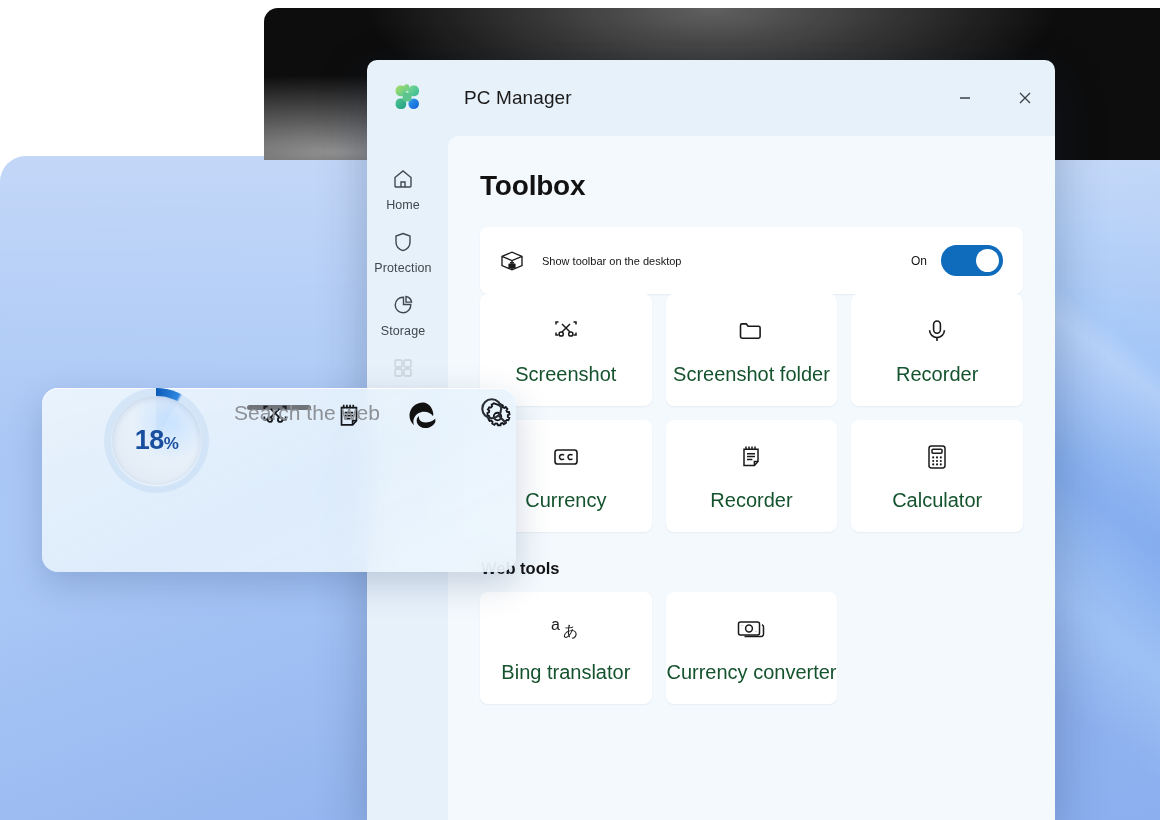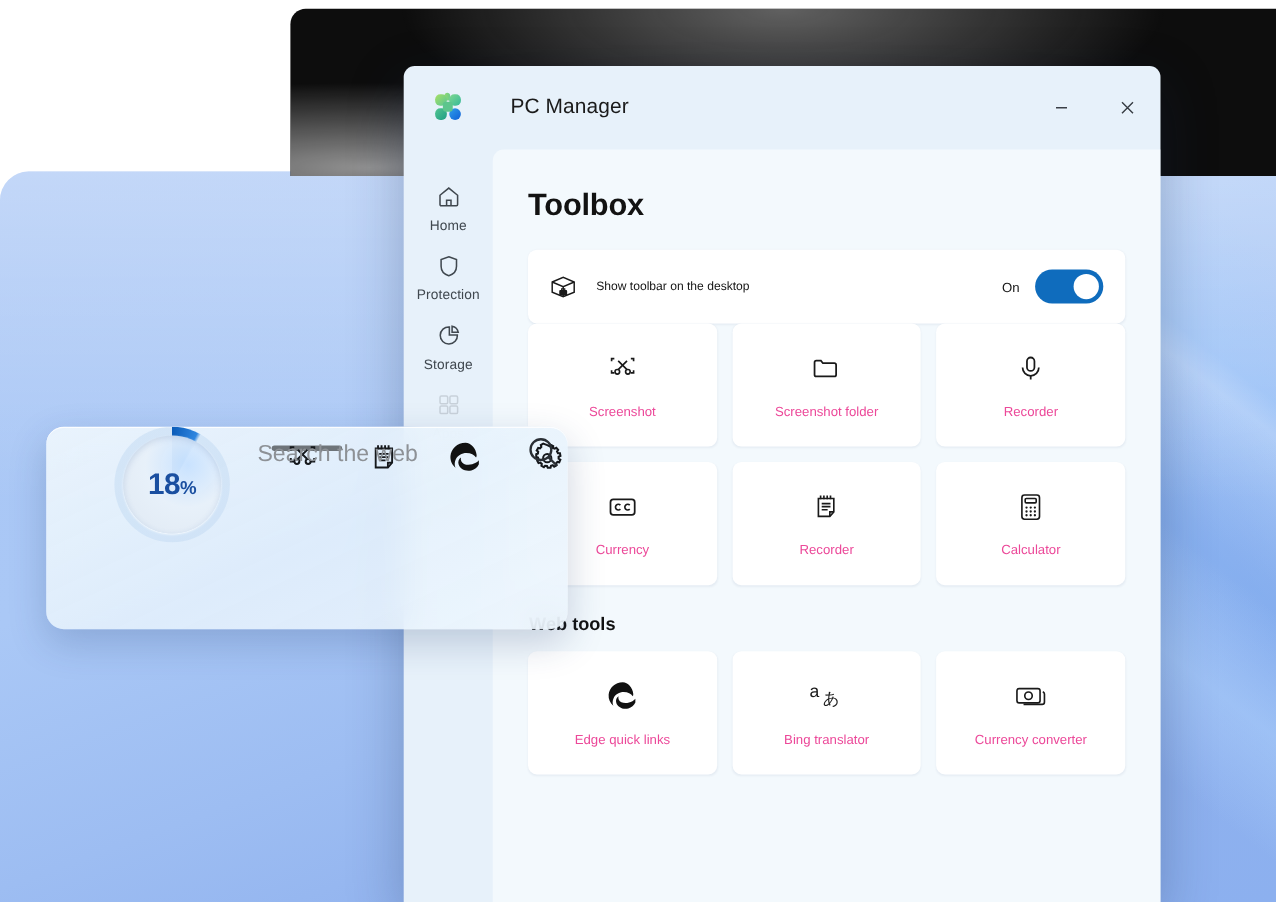--- a/index.html
+++ b/index.html
@@ -113,21 +113,21 @@
   }
 
   
   .wbody { display:flex; height:684px; }
 
   
   .sidebar {
     width:81px;
     flex:0 0 81px;
     padding-top:22px;
-    display:flex; flex-direction:column; align-items:center;
+    display:flex; flex-direction:column; align-items:flex-start;
     gap:2px;
   }
   .nav-item {
     width:72px;
     padding:9px 0 7px;
     display:flex; flex-direction:column; align-items:center;
     gap:7px;
     border-radius:8px;
     color:#40484f;
   }
@@ -182,21 +182,21 @@
     gap:14px;
   }
   .tool-card {
     background:#fff;
     border-radius:8px;
     height:112px;
     display:flex; flex-direction:column; align-items:center; justify-content:center;
     gap:16px;
     box-shadow:0 1px 2px rgba(20,40,80,.06);
   }
-  .tool-card .tc-name { font-size:12px; color:#ec4899; }
+  .tool-card .tc-name { font-size:20px; color:#14532d; }
   .tool-card .ic { height:32px; display:flex; align-items:center; justify-content:center; }
 
   
   #floatbar {
     position:absolute;
     left:42px; top:388px;
     width:474px; height:184px;
     border-radius:16px;
     background:linear-gradient(155deg, rgba(239,247,253,.90) 0%, rgba(230,242,252,.86) 55%, rgba(236,245,253,.88) 100%);
     backdrop-filter:blur(14px);
@@ -466,29 +466,20 @@
               <circle cx="18.8" cy="22.4" r="1.05" fill="#1a1a1a" stroke="none"></circle>
             </svg>
           </span>
           <span class="tc-name">Calculator</span>
         </div>
       </div>
 
       <div class="section-title">Web tools</div>
       <div class="grid">
 
-        <div class="tool-card">
-          <span class="ic">
-            <svg width="32" height="32" viewBox="0 0 32 32">
-              <path d="M27.6 21.7c-1.2 2.6-3.6 4.6-6.4 5.3-5.3 1.3-9.7-1.5-10.9-5-.8-2.4.1-4.7 2-6-.6 2.3.5 4.4 2.6 5.4 2.8 1.3 7 .8 10-.9 1.1-.6 2-1.4 2.7-2.2z" fill="#111"></path>
-              <path d="M16.2 3.2C9.1 3.2 3.8 8.3 3.3 14.7c-.3 3.9 1.3 7.6 4.3 10-.9-2.2-.9-4.7.2-7 1.6-3.4 5.2-5.6 9.2-5.6 3.8 0 6.8 1.6 8.2 3.9.4-.6.6-1.4.5-2.2-.5-5.8-4.9-10.6-9.5-10.6z" fill="#111"></path>
-            </svg>
-          </span>
-          <span class="tc-name">Edge quick links</span>
-        </div>
 
         <div class="tool-card">
           <span class="ic">
             <svg width="34" height="30" viewBox="0 0 34 30">
               <text x="2" y="16" font-family="'Liberation Sans', sans-serif" font-size="16" fill="#1a1a1a">a</text>
               <text x="14" y="22" font-family="'DejaVu Sans', sans-serif" font-size="15" fill="#1a1a1a">あ</text>
             </svg>
           </span>
           <span class="tc-name">Bing translator</span>
         </div>

